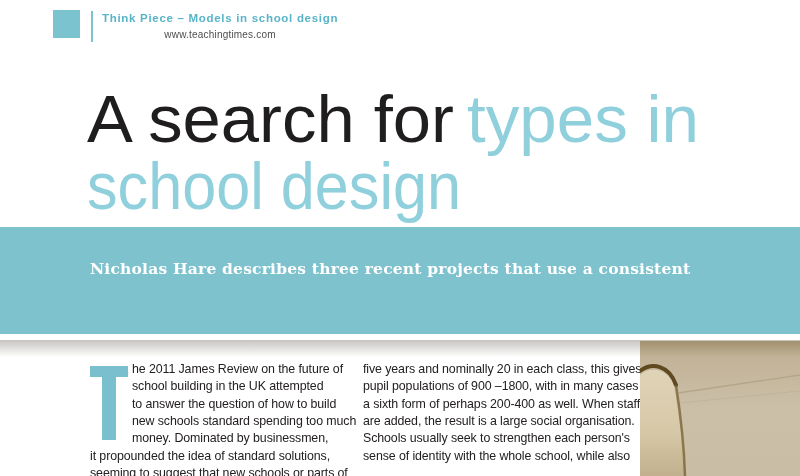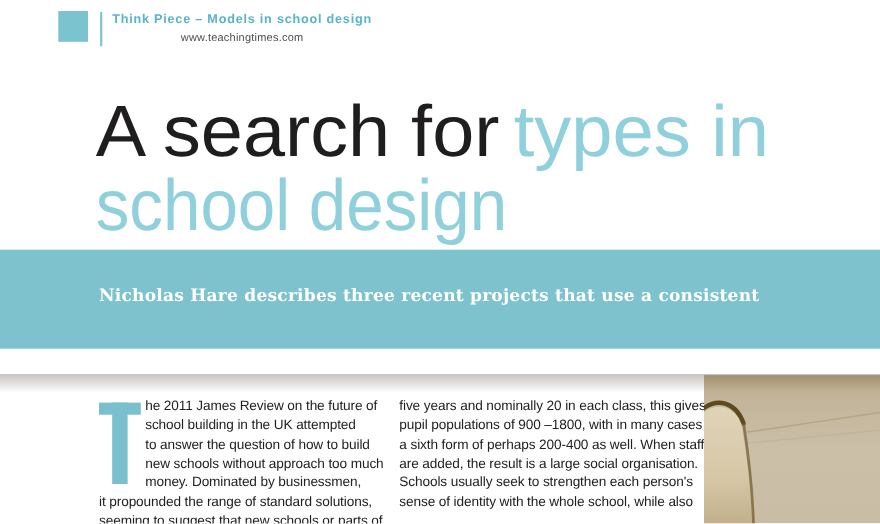--- a/index.html
+++ b/index.html
@@ -19,21 +19,21 @@
   .kicker { color: #58b4c8; font-weight: bold; font-size: 11.5px; letter-spacing: 0.7px; line-height: 13px; }
   .site-url { color: #4d4d4d; font-size: 10px; letter-spacing: 0.2px; margin-top: 4px; }
 
   
   .headline { position: absolute; left: 87px; top: 90px; }
   .headline text { font-family: "Liberation Sans", sans-serif; font-size: 66px; font-weight: 100; }
   .t-black { fill: #1f1d1e; }
   .t-teal  { fill: #8fd0dc; }
 
   
-  .banner { position: absolute; left: 0; top: 227px; width: 800px; height: 90px; background: #7ec2ce; }
+  .banner { position: absolute; left: 0; top: 227px; width: 800px; height: 107px; background: #7ec2ce; }
   .banner-text {
     padding: 29px 0 0 90px;
     font-family: "DejaVu Serif", serif; font-weight: bold;
     font-size: 15.5px; line-height: 25px; color: #ffffff; letter-spacing: 0.2px;
   }
   .banner-shadow { position: absolute; left: 0; top: 340px; width: 800px; height: 17px;
     background: linear-gradient(#c7c3c0, #ffffff); }
 
   
   .col { position: absolute; top: 361px; font-size: 12.4px; }
@@ -75,23 +75,23 @@
 <div class="banner-shadow"></div>
 
 <div class="col col-left">
   <div class="dropcap" aria-label="T">
     <div class="dc-bar"></div>
     <div class="dc-stem"></div>
   </div>
   <div class="tline indent">he 2011 James Review on the future of</div>
   <div class="tline indent">school building in the UK attempted</div>
   <div class="tline indent">to answer the question of how to build</div>
-  <div class="tline indent">new schools without approach too much</div>
+  <div class="tline indent">new schools standard spending too much</div>
   <div class="tline indent">money.  Dominated by businessmen,</div>
-  <div class="tline">it propounded the range of standard solutions,</div>
+  <div class="tline">it propounded the idea of standard solutions,</div>
   <div class="tline">seeming to suggest that new schools or parts of</div>
 </div>
 
 <div class="col col-right">
   <div class="tline">five years and nominally 20 in each class, this gives</div>
   <div class="tline">pupil populations of 900 –1800, with in many cases</div>
   <div class="tline">a sixth form of perhaps 200-400 as well.  When staff</div>
   <div class="tline">are added, the result is a large social organisation.</div>
   <div class="tline">Schools usually seek to strengthen each person's</div>
   <div class="tline">sense of identity with the whole school, while also</div>

